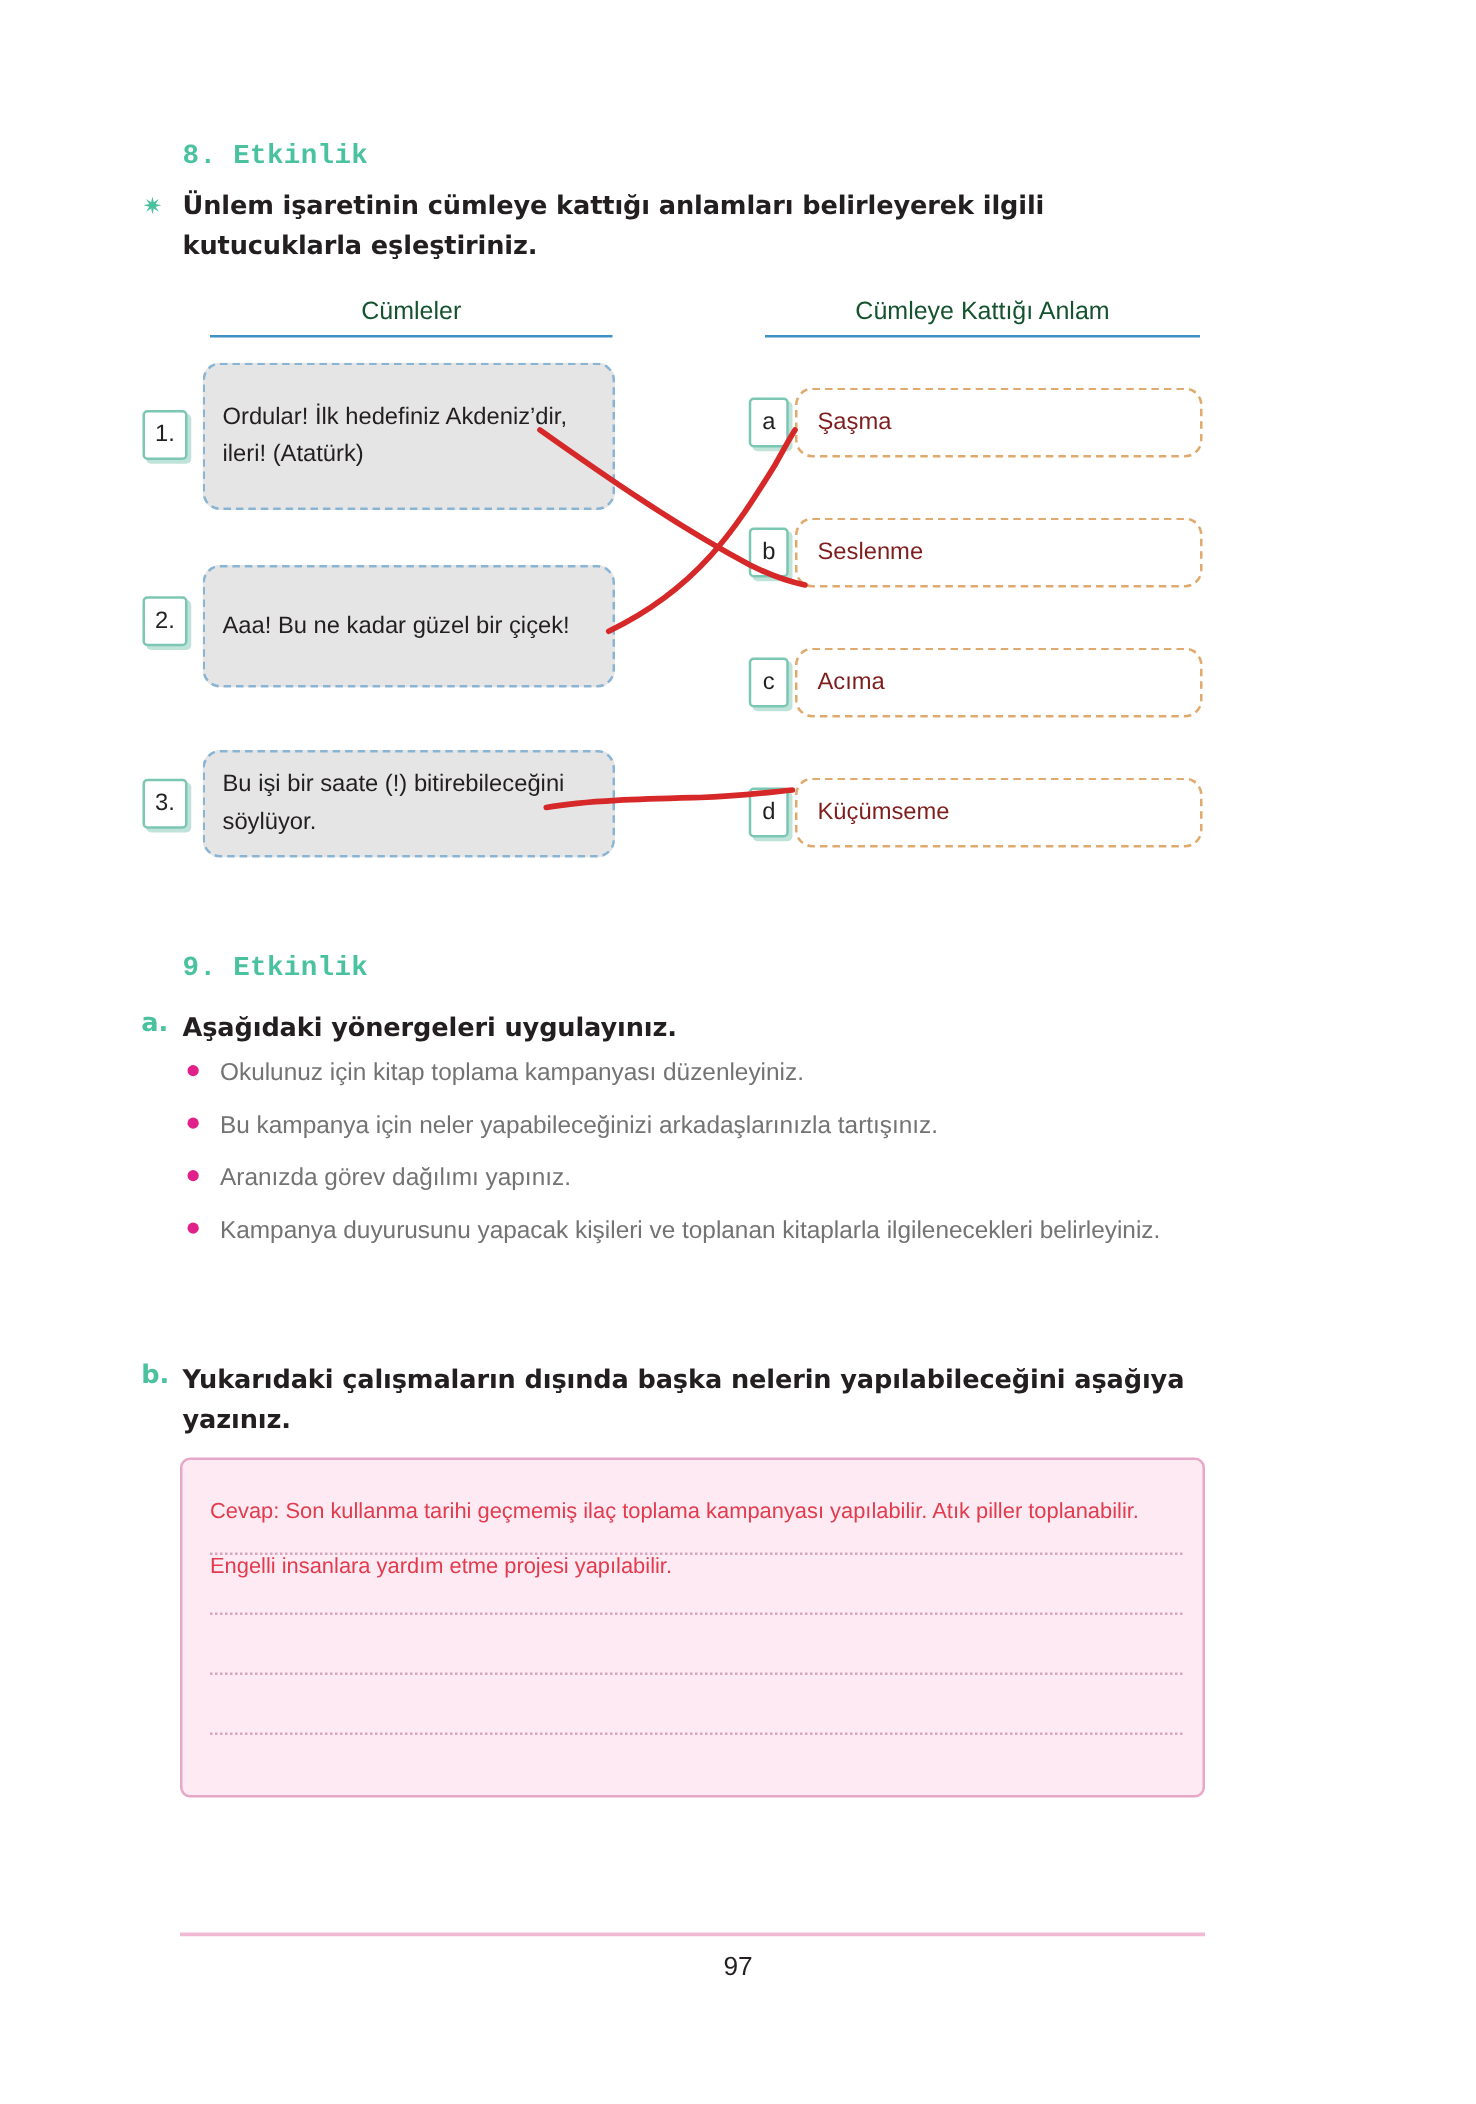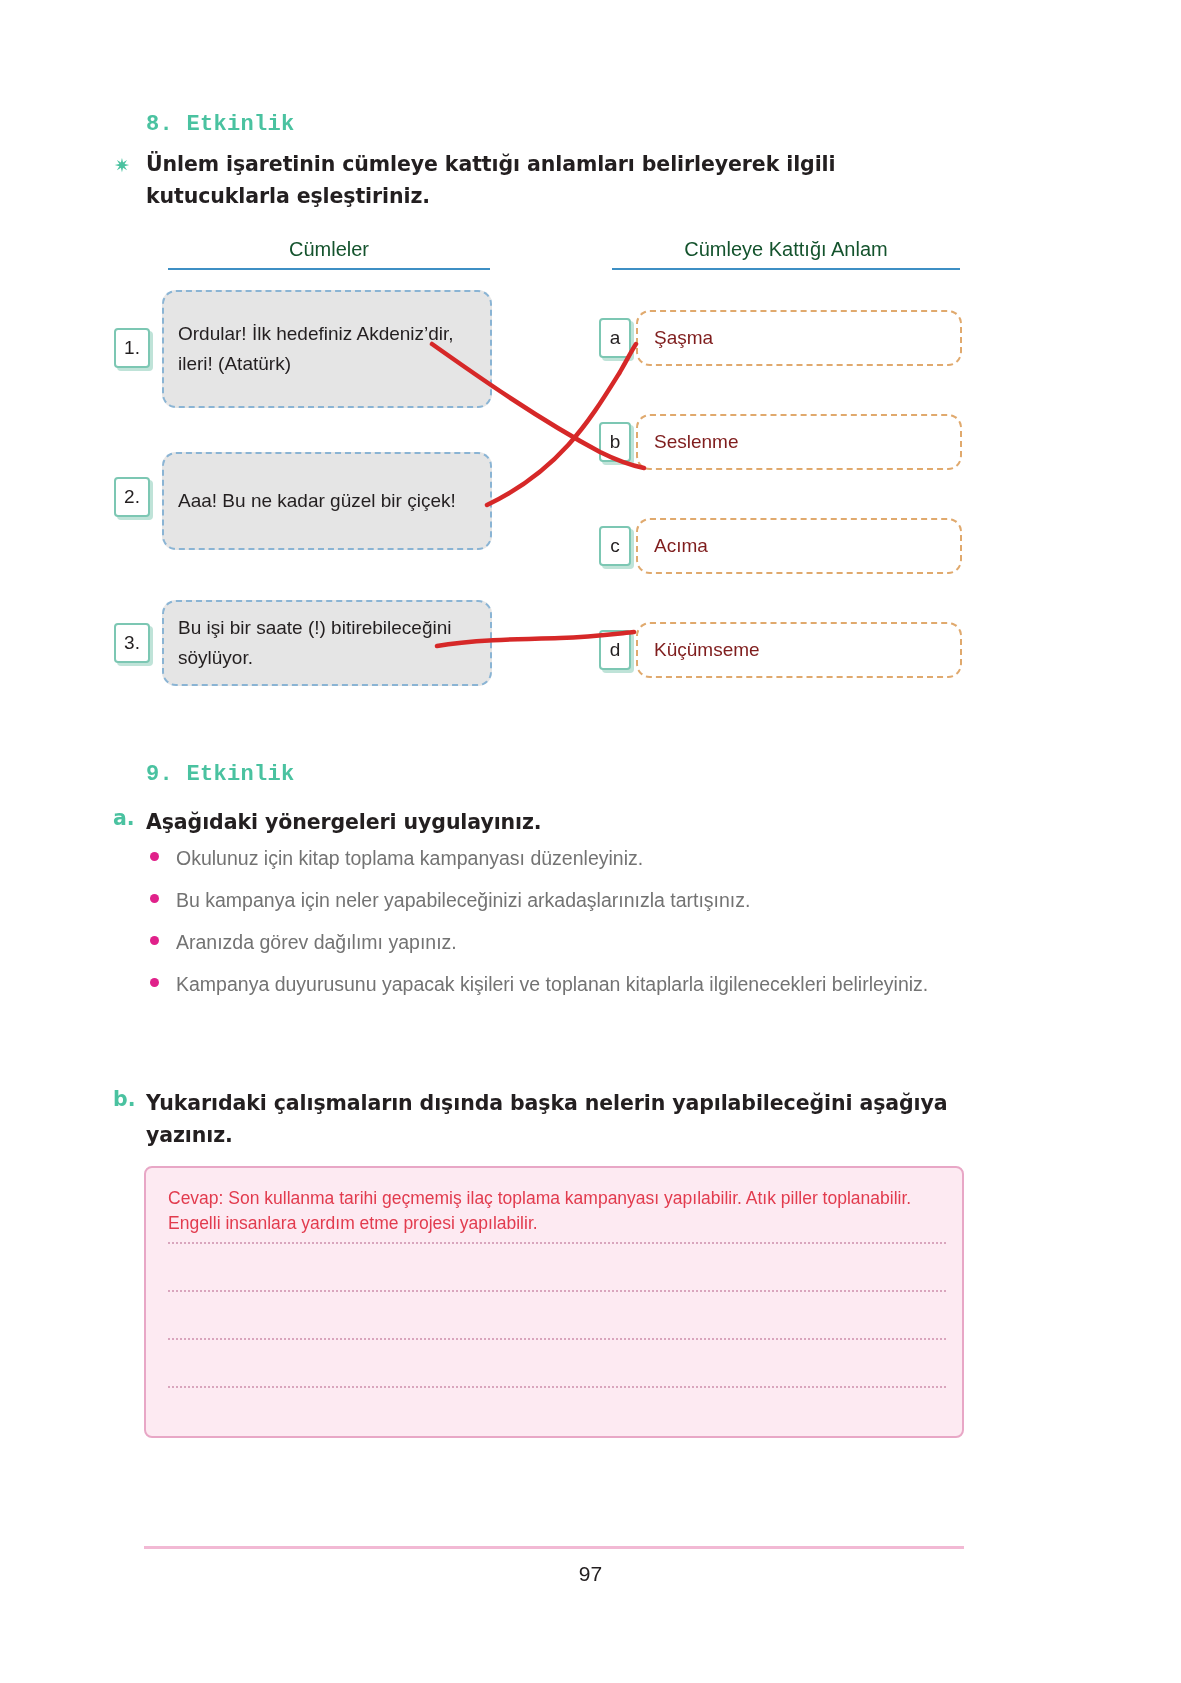--- a/index.html
+++ b/index.html
@@ -217,21 +217,21 @@
     border-radius: 8px;
   }
   .answer-text {
     position: absolute;
     left: 22px;
     top: 18px;
     width: 780px;
     font-family: "Liberation Sans", sans-serif;
     font-size: 17.5px;
     color: #e23b4e;
-    line-height: 25px;
+    line-height: 44px;
   }
   .answer-rule {
     position: absolute;
     left: 22px;
     width: 778px;
     height: 0;
     border-top: 2px dotted #d9a5bd;
   }
   #ar-1 { top: 74px; }
   #ar-2 { top: 122px; }

